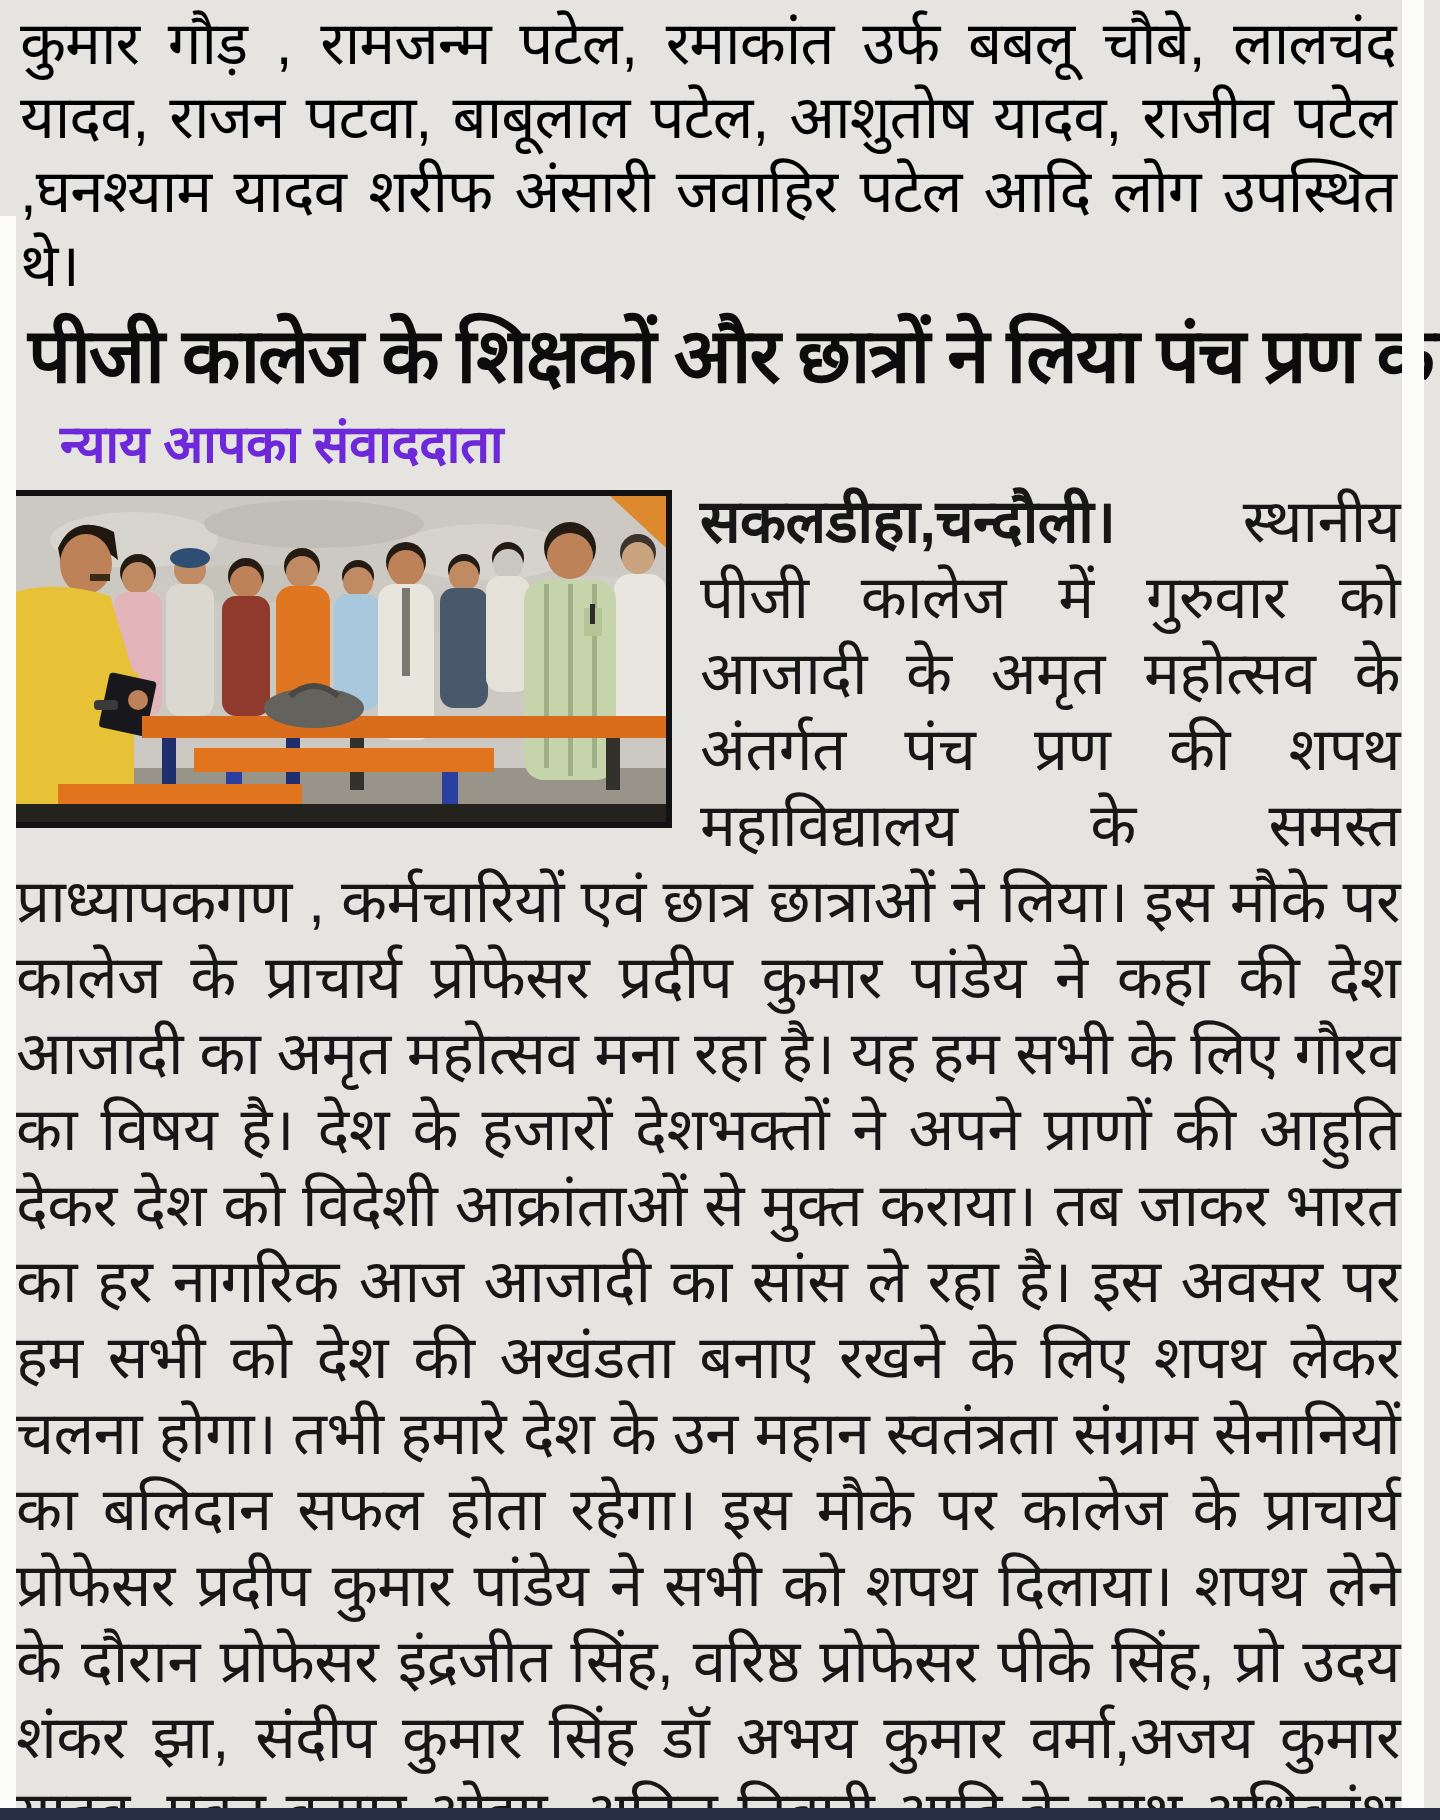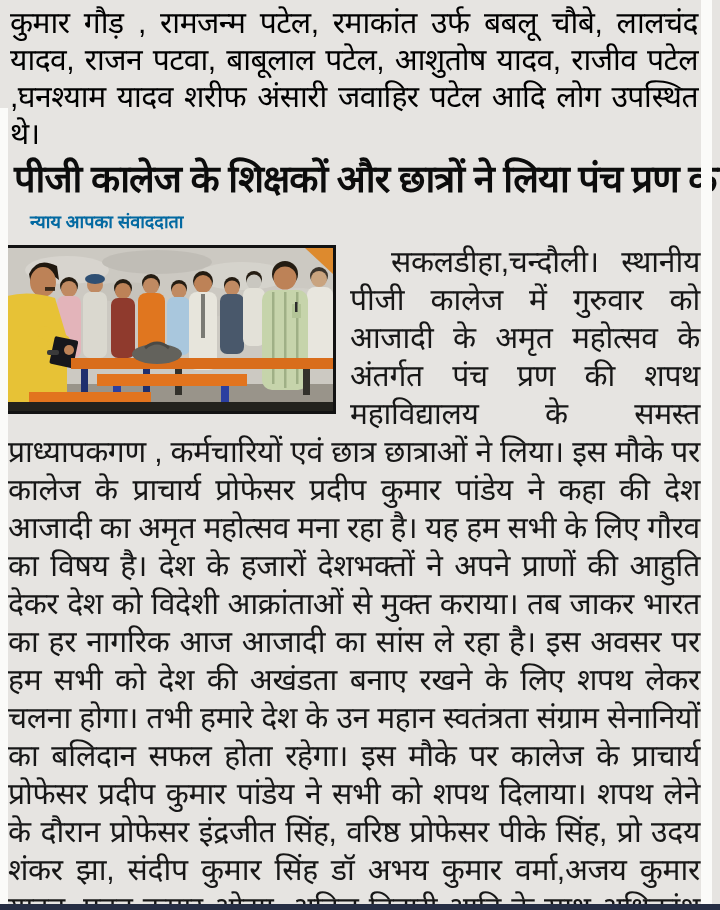--- a/index.html
+++ b/index.html
@@ -18,33 +18,33 @@
     font-size:30px;line-height:37px;letter-spacing:-0.5px;
     text-align:justify;color:#000000;font-weight:500;
   }
   .headline{
     margin:4px 0 0 0;padding:0 6px;
     font-size:38px;line-height:46px;font-weight:bold;letter-spacing:-1px;
     text-align:center;color:#0c0c0c;white-space:nowrap;
   }
   .byline{
     margin:5px 0 6px 22px;
-    font-size:18px;line-height:30px;font-weight:600;color:#0369a1;
+    font-size:26px;line-height:30px;font-weight:600;color:#6d28d9;
   }
   .article-body{
     font-size:30px;line-height:38px;letter-spacing:-0.3px;
     text-align:justify;color:#171717;
   }
   .photo-frame{
     float:left;width:326px;height:163px;
     border:3px solid #121212;background:#ccc9c2;
     margin:2px 14px 8px -4px;
   }
   .photo-frame svg{display:block;}
-  .dateline{font-weight:normal;margin-left:41px;}
+  .dateline{font-weight:bold;}
 </style>
 </head>
 <body>
 
 <div class="page">
 
   <div class="content">
 
     <p class="prev-article">कुमार गौड़ , रामजन्म पटेल, रमाकांत उर्फ बबलू चौबे, लालचंद यादव, राजन पटवा, बाबूलाल पटेल, आशुतोष यादव, राजीव पटेल ,घनश्याम यादव शरीफ अंसारी जवाहिर पटेल आदि लोग उपस्थित थे।</p>
 

